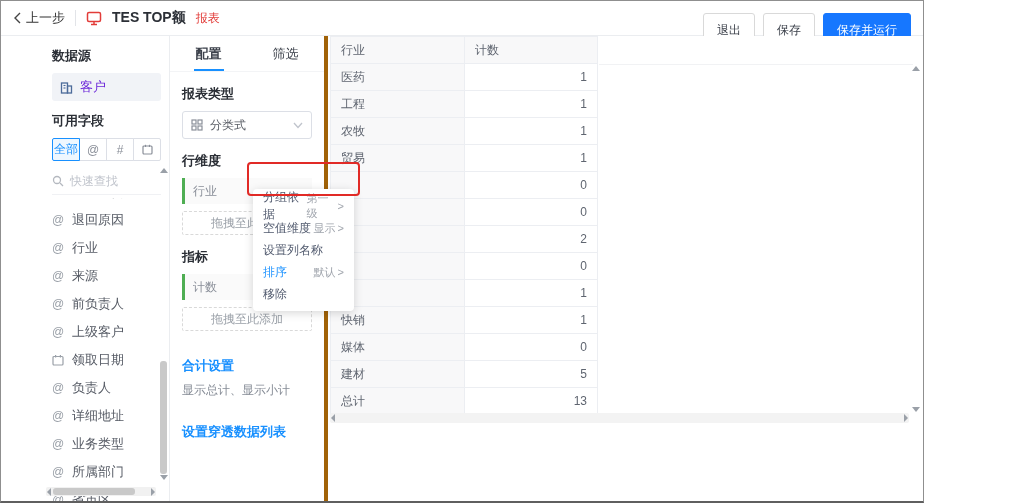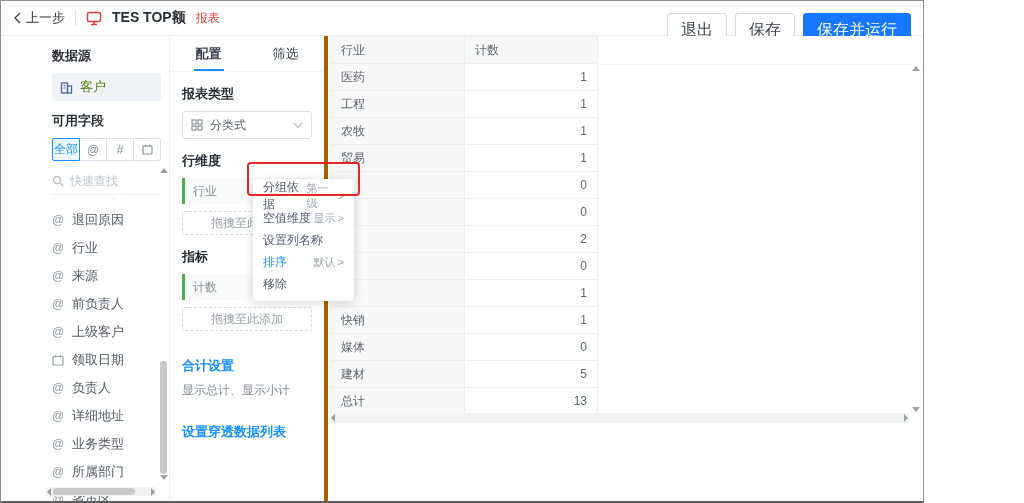--- a/index.html
+++ b/index.html
@@ -7,29 +7,29 @@
   .app { position:relative; width:924px; height:503px; border:1px solid #8f8f8f; border-bottom:2px solid #5f5f5f; background:#fff; overflow:hidden; }
 
   
   .topbar { height:35px; display:flex; align-items:center; justify-content:space-between; border-bottom:1px solid #ebedf0; padding:0 12px; background:#fff; }
   .tb-left { display:flex; align-items:center; gap:10px; }
   .back-btn { display:flex; align-items:center; gap:4px; color:#333; font-size:13px; cursor:pointer; }
   .tb-divider { width:1px; height:16px; background:#e2e4e8; }
   .tb-title { font-size:14px; font-weight:bold; color:#2b2f36; }
   .tb-tag { font-size:12px; color:#e23c39; }
   .tb-right { display:flex; align-items:center; gap:8px; }
-  .btn { height:25px; padding:16px 13px; font-size:16px; border-radius:3px; border:1px solid #d9d9d9; background:#fff; color:#3c414b; display:flex; align-items:center; cursor:pointer;margin-top:24px; }
+  .btn { height:25px; padding:16px 13px; font-size:12px; border-radius:3px; border:1px solid #d9d9d9; background:#fff; color:#3c414b; display:flex; align-items:center; cursor:pointer;margin-top:24px; }
   .btn.primary { background:#1677ff; border-color:#1677ff; color:#fff; }
 
   .main { display:flex; height:466px;padding-left:43px; }
 
   
   .sidebar { position:relative; width:126px; border-right:1px solid #ebedf0; padding:0 8px; flex:none; }
   .sb-title { font-size:13px; font-weight:bold; color:#2b2f36; margin:11px 0 8px; }
-  .ds-item { height:28px; background:#f1f3f7; border-radius:3px; display:flex; align-items:center; gap:7px; padding:0 8px; font-size:13px; color:#4d7c0f; cursor:pointer; }
+  .ds-item { height:28px; background:#f1f3f7; border-radius:3px; display:flex; align-items:center; gap:7px; padding:0 8px; font-size:13px; color:#6d28d9; cursor:pointer; }
   .seg { display:flex; margin-top:2px; }
   .seg-cell { width:28px; height:23px; border:1px solid #dcdfe6; margin-left:-1px; display:flex; align-items:center; justify-content:center; font-size:12px; color:#8a8f99; background:#fff; cursor:pointer; }
   .seg-cell:first-child { margin-left:0; border-radius:2px 0 0 2px; }
   .seg-cell:last-child { border-radius:0 2px 2px 0; }
   .seg-cell.active { color:#1890ff; border-color:#1890ff; background:#eef7ff; z-index:1; }
   .search-row { display:flex; align-items:center; gap:6px; height:27px; margin-top:7px; border-bottom:1px solid #f0f1f4; }
   .search-ph { font-size:12px; color:#c0c4cc; }
   .field-list { margin-top:3px; height:316px; overflow:hidden; position:relative; }
   .field-item { height:28px; display:flex; align-items:center; gap:8px; font-size:13px; color:#555a64; cursor:grab; }
   .field-item.clipped { margin-top:-20px; }
@@ -69,21 +69,21 @@
   .rpt th { background:#f8f8f9; text-align:left; padding:0 10px; }
   .rpt td.c1 { width:134px; background:#f8f8f9; padding:0 10px;margin-top:48px; }
   .rpt th.c1 { width:134px; }
   .rpt th.c2, .rpt td.c2 { width:133px; }
   .rpt td.c2 { text-align:right; padding:0 10px; background:#fff; }
   .hdr-ext { position:absolute; top:28px; left:271px; right:10px; height:1px; background:#f1f2f4; }
   .cv-vscroll { position:absolute; right:2px; top:30px; width:11px; height:346px; }
   .cv-hscroll { position:absolute; left:2px; right:14px; top:377px; height:10px; background:#f3f3f3; border-radius:2px; }
 
   
-  .ctx-menu { position:absolute; left:252px; top:178px; width:101px; background:#fff; border-radius:4px; box-shadow:0 2px 10px rgba(0,0,0,.16); padding:6px 0; z-index:20; }
+  .ctx-menu { position:absolute; left:252px; top:188px; width:101px; background:#fff; border-radius:4px; box-shadow:0 2px 10px rgba(0,0,0,.16); padding:6px 0; z-index:20; }
   .ctx-item { height:22px; display:flex; align-items:center; justify-content:space-between; padding:0 10px; font-size:12px; color:#515a6e; cursor:pointer; }
   .ctx-item .hint { color:#a0a5ad; font-size:11px; display:flex; align-items:center; gap:2px; }
   .ctx-item.blue { color:#1890ff; }
   .red-box { position:absolute; left:246px; top:161px; width:113px; height:34px; border:2px solid #e12a26; border-radius:4px; z-index:30; pointer-events:none; }
 
   svg { display:block; }
 </style>
 </head>
 <body>
 

